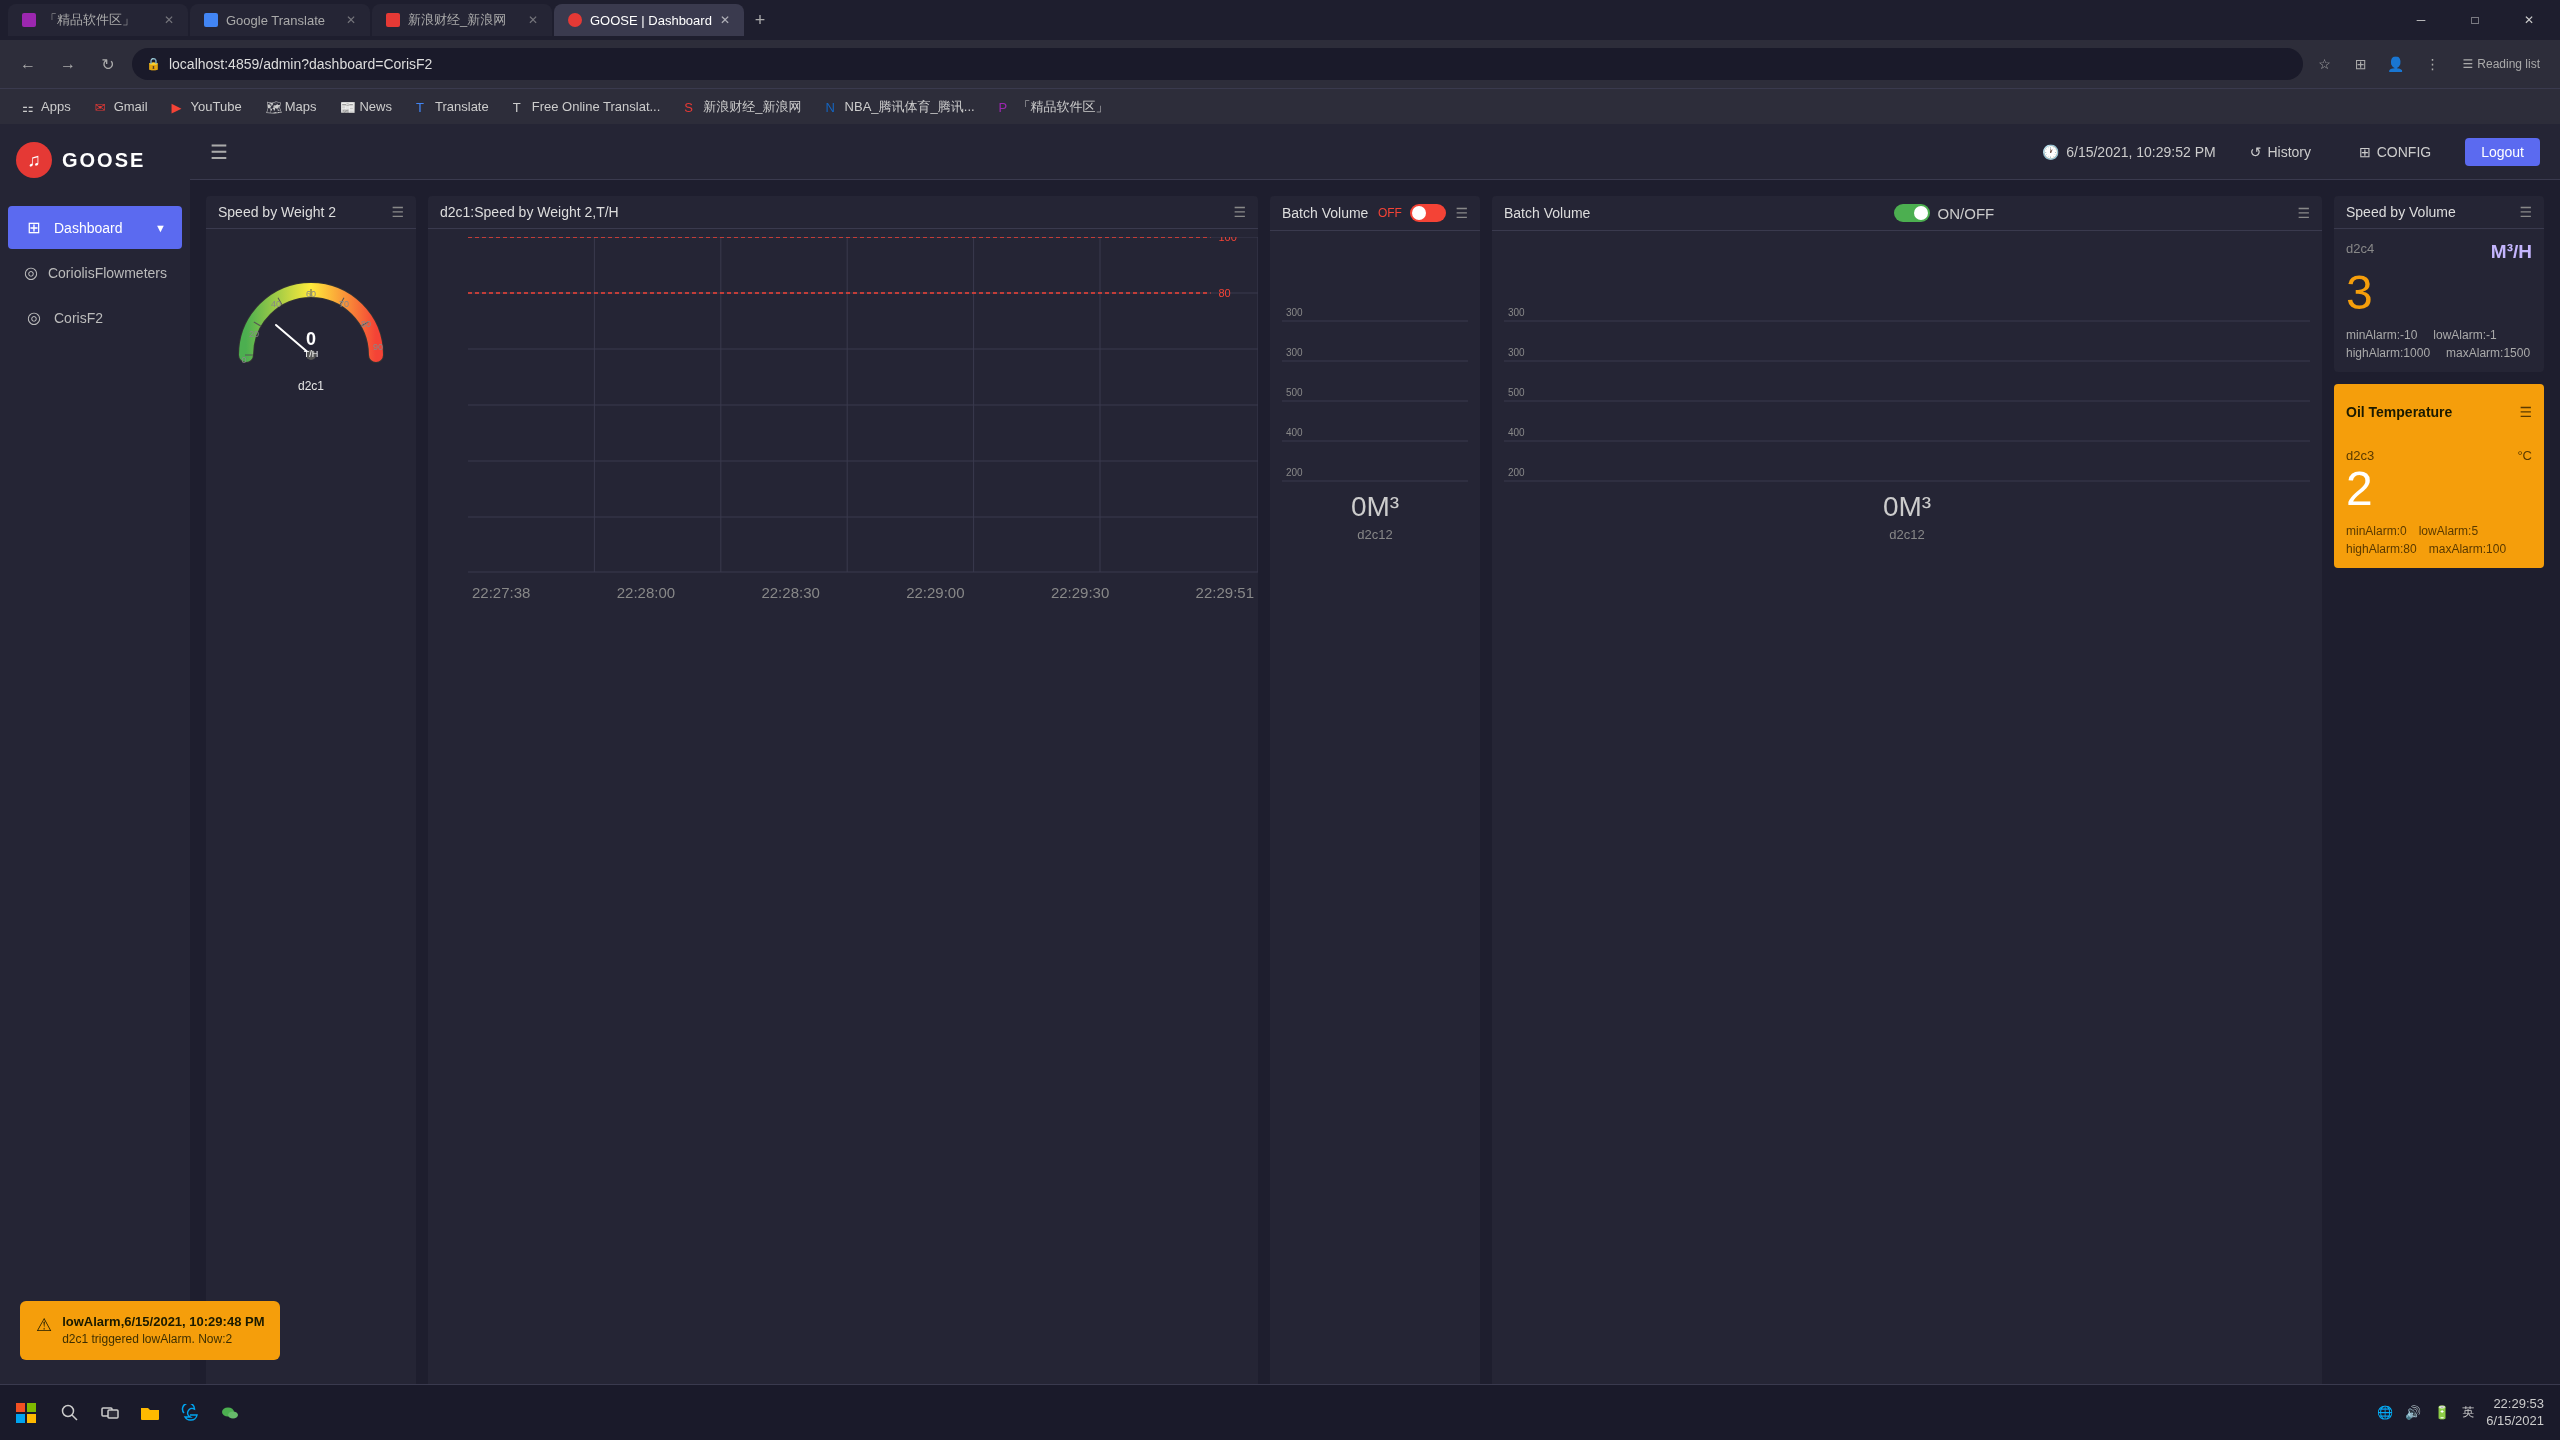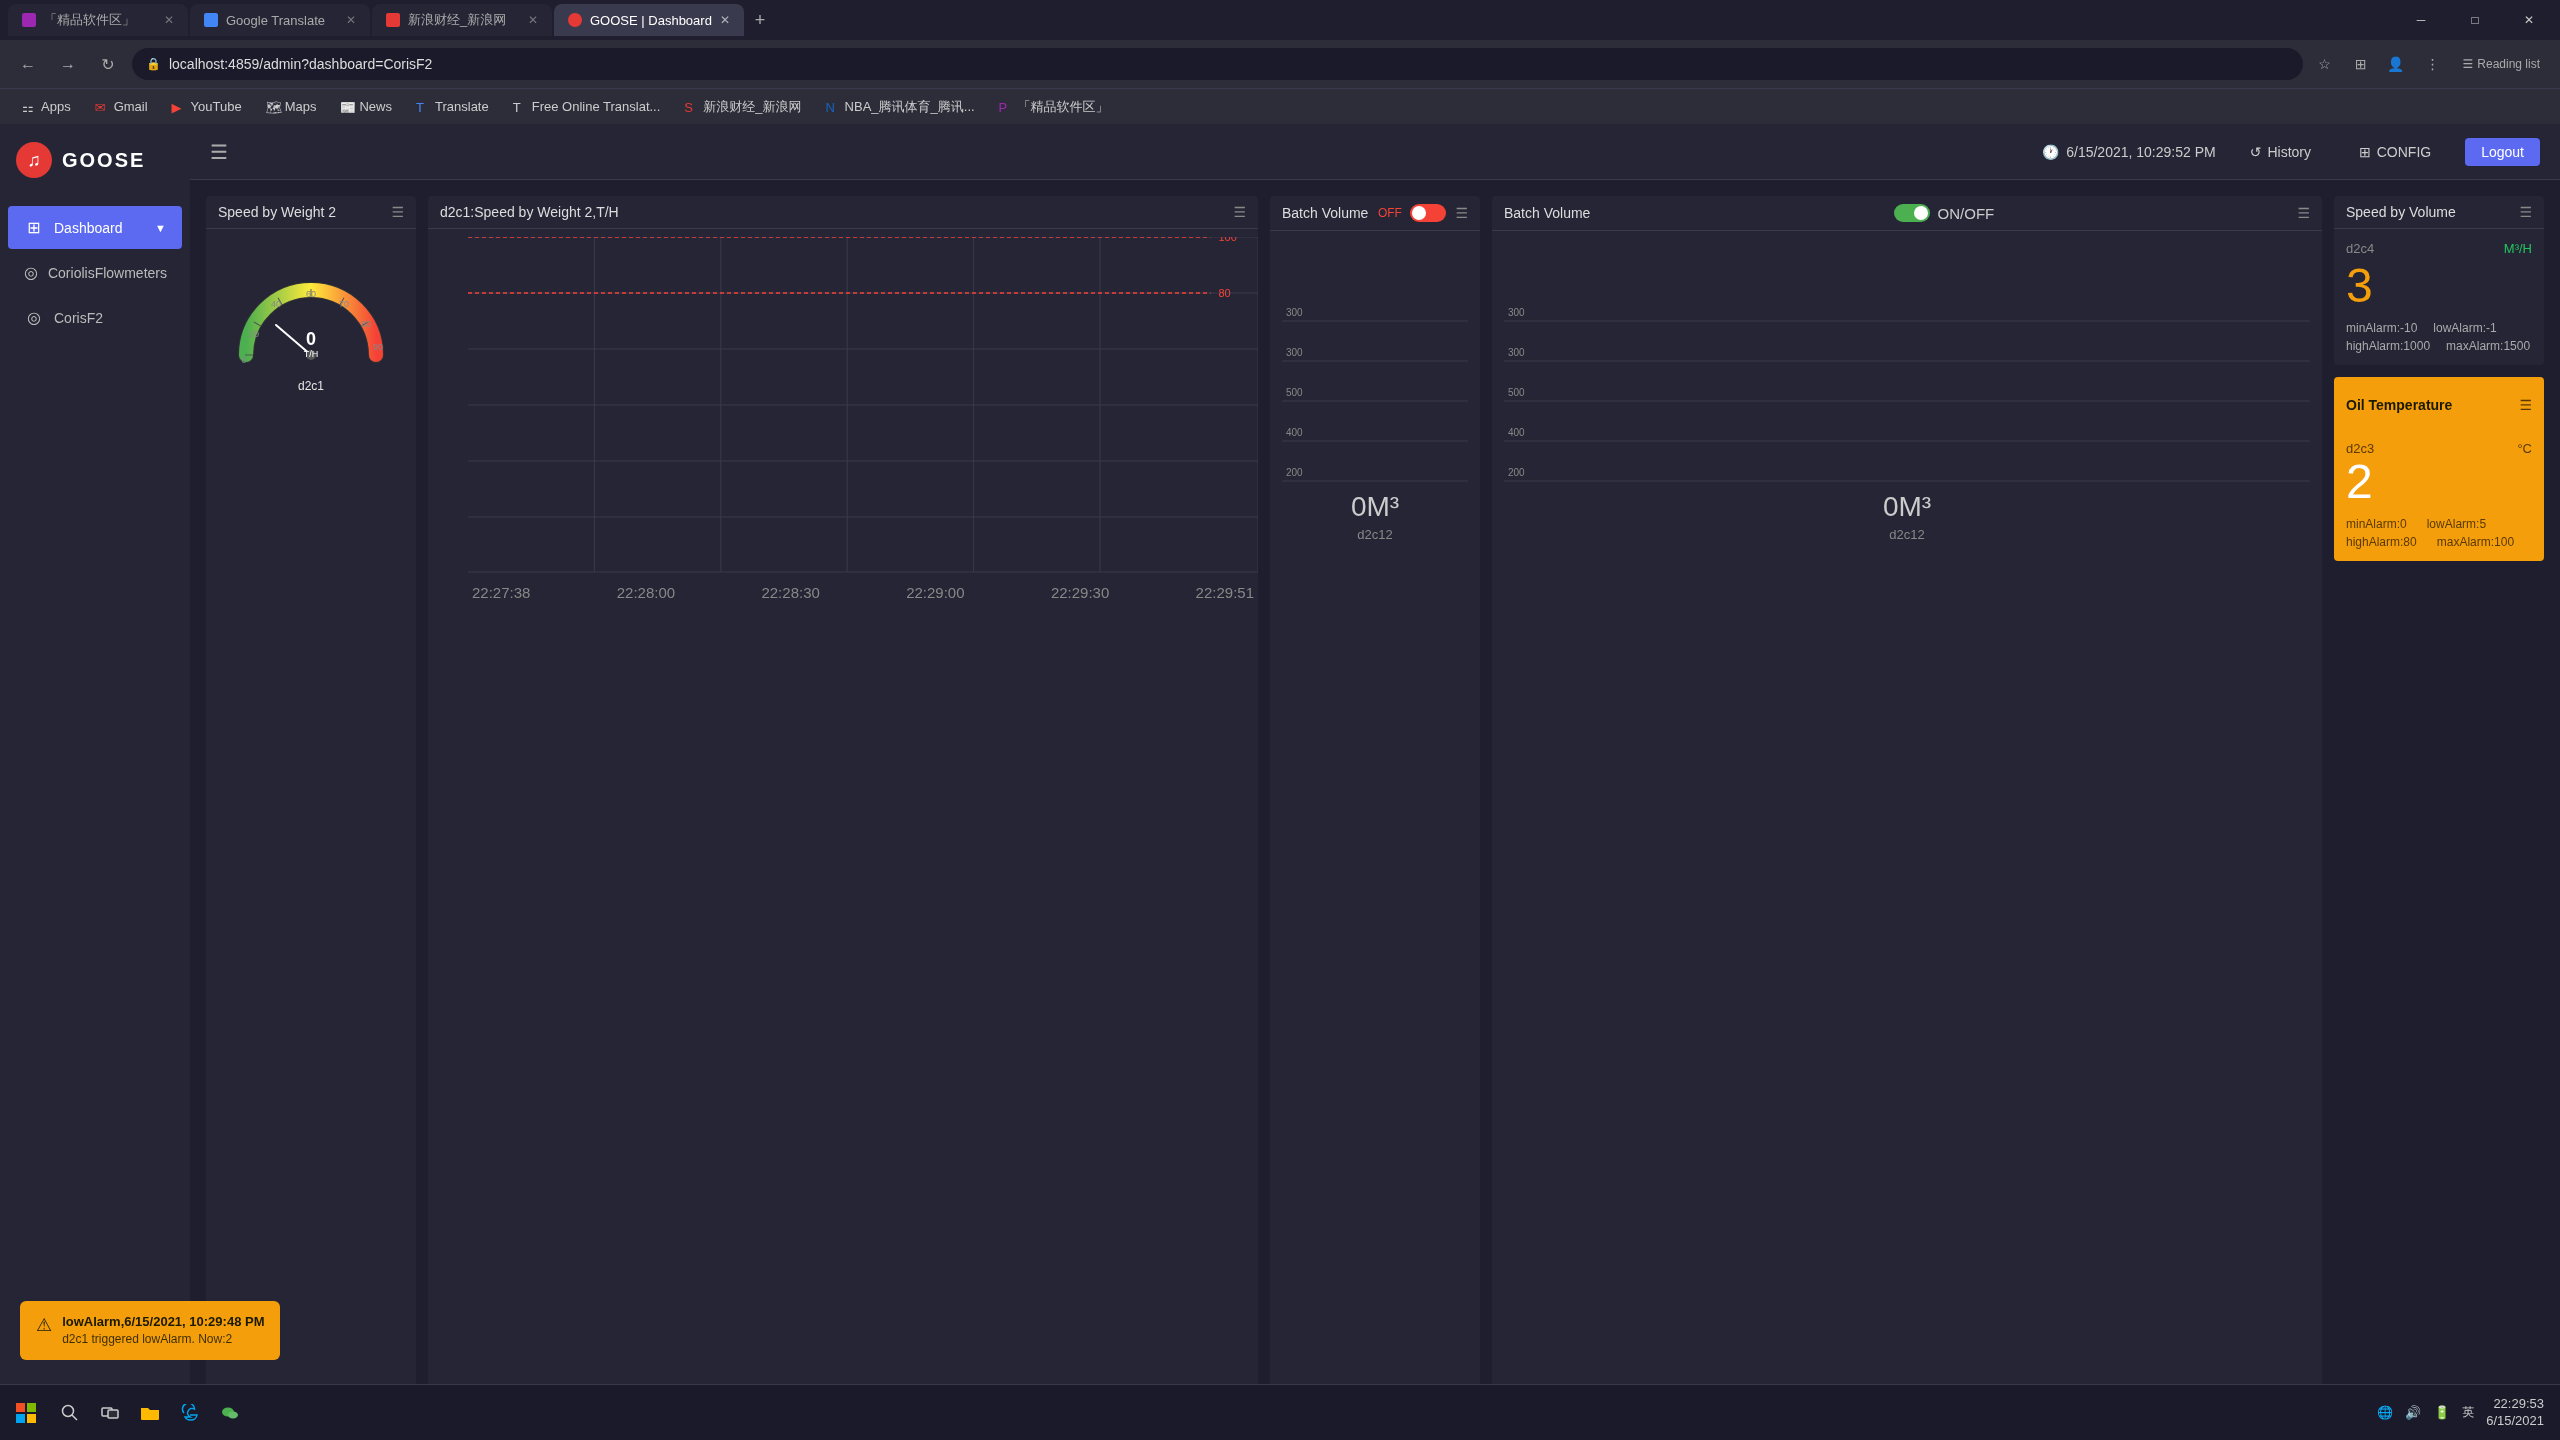--- a/index.html
+++ b/index.html
@@ -77,34 +77,34 @@
     
     .gauge-widget { display: flex; flex-direction: column; align-items: center; padding: 16px 12px 8px; }
     .gauge-svg { width: 170px; height: 130px; }
     .gauge-label { font-size: 12px; color: #e5e5e5; margin-top: 4px; }
     .chart-x-labels { display: flex; justify-content: space-between; padding: 4px 4px 0; font-size: 15px; color: #888; }
 
     
     .numeric-widget { padding: 12px; }
     .numeric-header-row { display: flex; justify-content: space-between; align-items: flex-start; }
     .numeric-id { color: #888; font-size: 13px; }
-    .numeric-unit { color: #22c55e; font-size: 13px; }
+    .numeric-unit { color: #c4b5fd; font-size: 19px; font-weight: bold; }
     .numeric-value { font-size: 48px; color: #f59e0b; font-weight: 300; line-height: 1.1; margin: 4px 0; }
     .numeric-alarms { display: flex; flex-wrap: wrap; gap: 4px 16px; font-size: 12px; color: #aaa; margin-top: 8px; }
 
     
     .oil-temp-widget { background: #f59e0b; border-radius: 4px; overflow: hidden; }
     .oil-temp-header { display: flex; align-items: center; justify-content: space-between; padding: 20px 12px; }
     .oil-temp-title { font-size: 14px; color: #1a1a00; font-weight: 600; }
     .oil-temp-body { padding: 8px 12px 12px; }
     .oil-temp-row { display: flex; justify-content: space-between; align-items: flex-start; }
     .oil-temp-id { color: #5a3a00; font-size: 13px; }
     .oil-temp-unit { color: #5a3a00; font-size: 13px; }
     .oil-temp-value { font-size: 48px; color: #fff; font-weight: 300; line-height: 1.1; }
-    .oil-temp-alarms { display: flex; flex-wrap: wrap; gap: 4px 20px; font-size: 12px; color: #5a3a00; margin-top: 8px; }
+    .oil-temp-alarms { display: flex; flex-wrap: wrap; gap: 4px 12px; font-size: 12px; color: #5a3a00; margin-top: 8px; }
 
     
     .toast { position: fixed; bottom: 80px; left: 20px; background: #f59e0b; color: #1a1a00; padding: 12px 16px; border-radius: 6px; font-size: 13px; max-width: 280px; display: flex; gap: 10px; align-items: flex-start; z-index: 1000; }
     .toast-icon { font-size: 18px; flex-shrink: 0; margin-top: 1px; }
     .toast-content { line-height: 1.4; }
     .toast-title { font-weight: 600; }
     .toast-body { opacity: 0.85; font-size: 12px; }
 
     
     .taskbar { position: fixed; bottom: 0; left: 0; right: 0; height: 56px; background: #1a1a2a; display: flex; align-items: center; padding: 0 8px; border-top: 1px solid #3a3a4e; z-index: 2000; }

